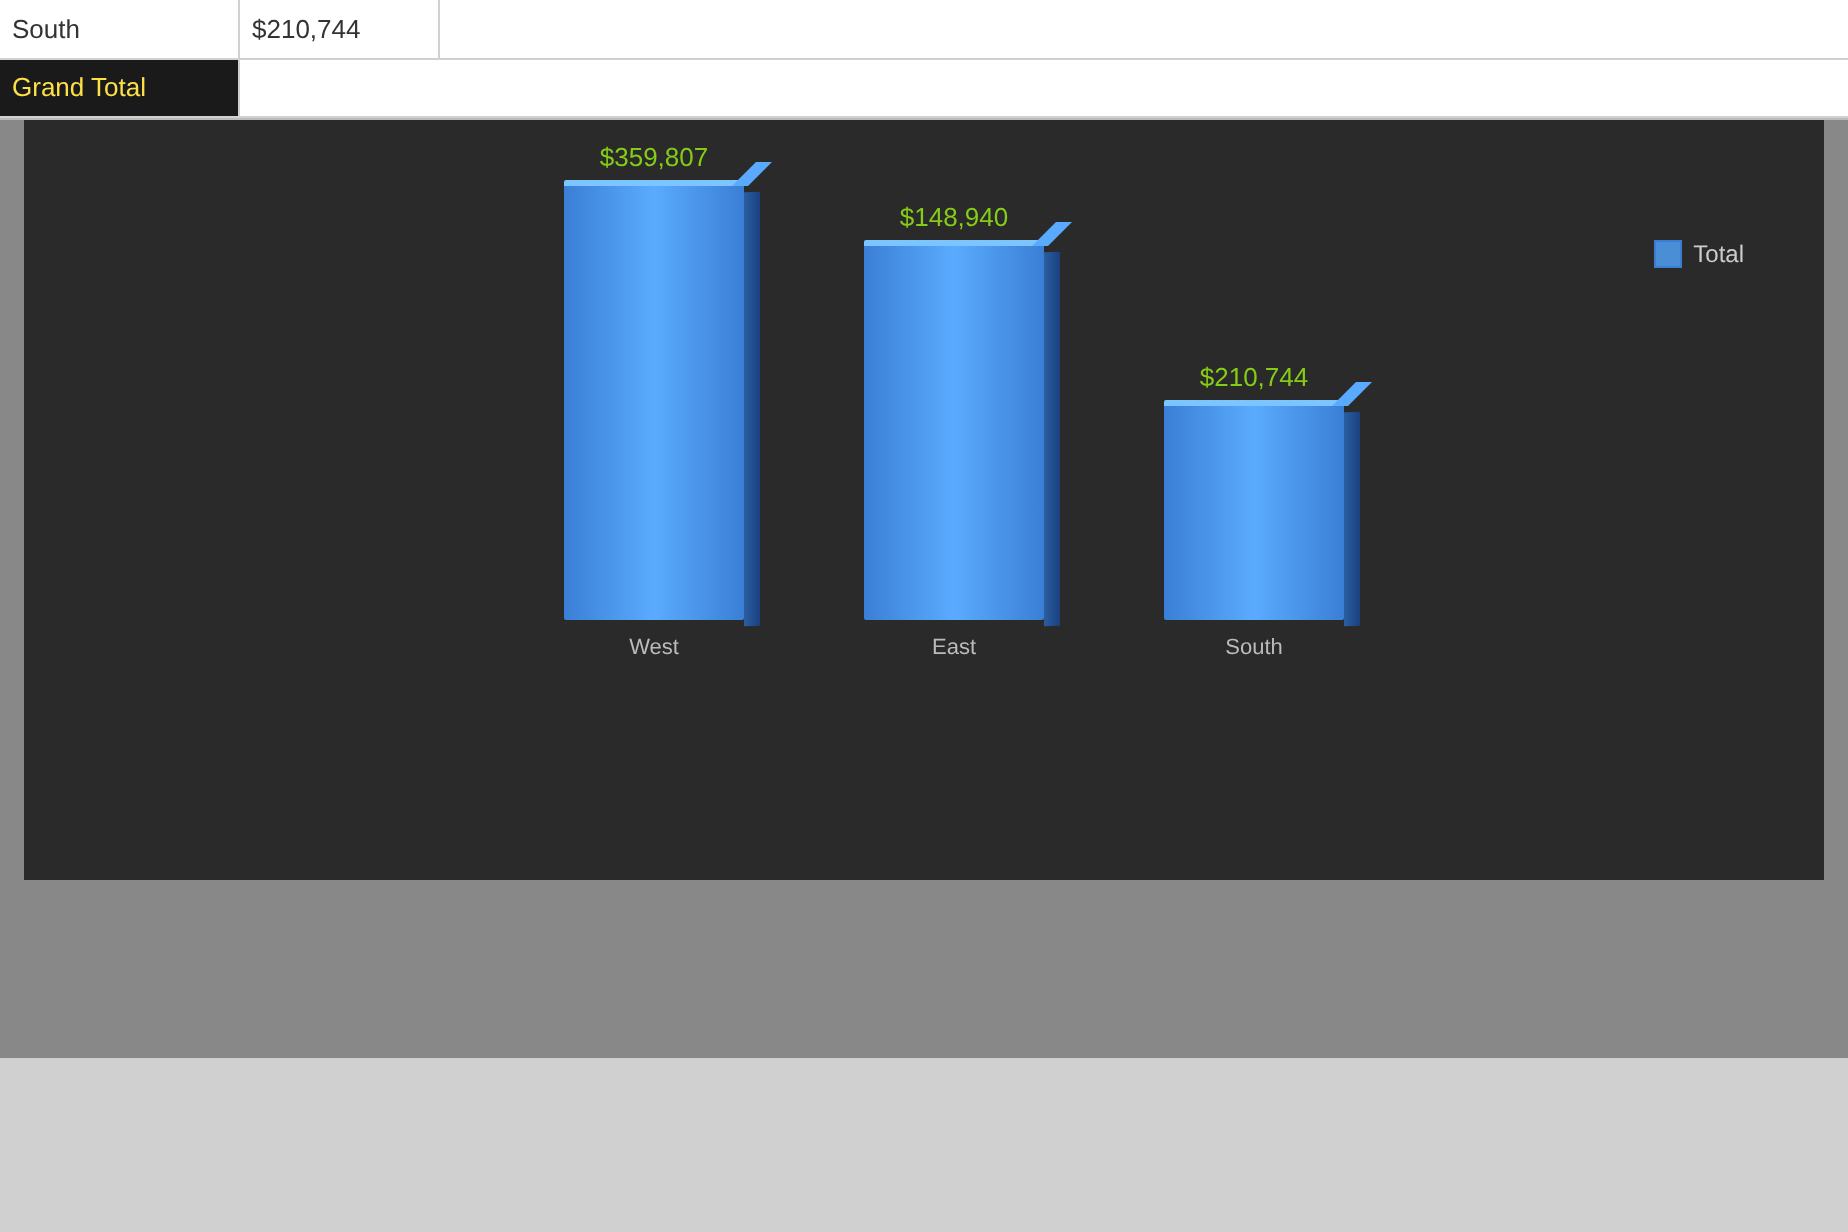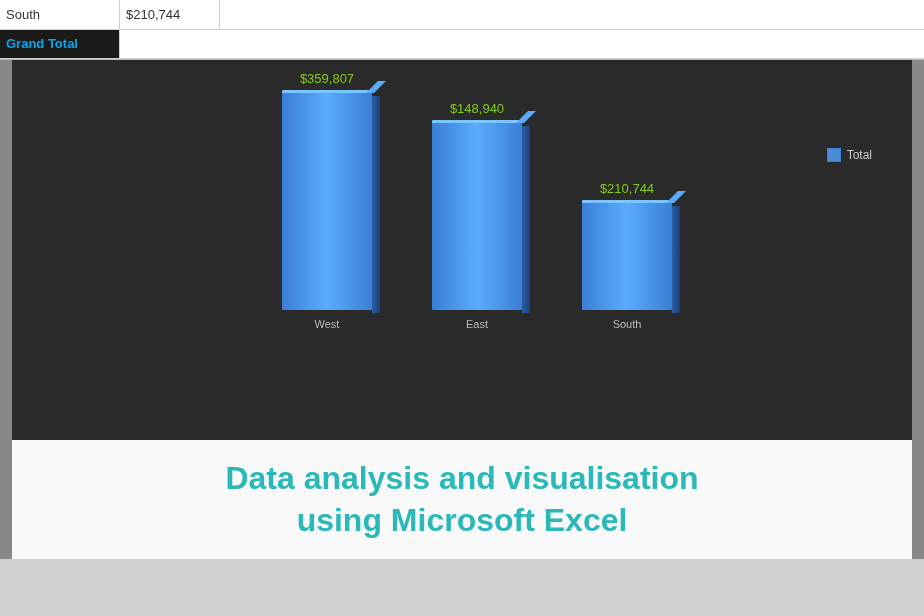--- a/index.html
+++ b/index.html
@@ -46,23 +46,23 @@
     .cell-value {
       width: 100px;
       color: #333;
     }
 
     .row-south .cell-label {
       font-weight: normal;
     }
 
     .row-grand .cell-label {
-      font-weight: bold;
+      font-weight: normal;
       background: #1a1a1a;
-      color: #0ea5e9;
+      color: #fde047;
     }
 
     .row-grand .cell-value {
       font-weight: bold;
       background: #1a1a1a;
       color: #fff;
     }
 
     
     .grid-cells {
@@ -157,21 +157,20 @@
       text-align: center;
     }
 
     .legend {
       position: absolute;
       right: 40px;
       top: 60px;
       display: flex;
       align-items: center;
       gap: 6px;
-      margin-top: 28px;
     }
 
     .legend-box {
       width: 14px;
       height: 14px;
       background: #4a8fd5;
       border: 1px solid #3a7fd5;
     }
 
     .legend-label {
@@ -280,23 +279,17 @@
 
           <div class="bar-group">
             <div class="bar-value">$210,744</div>
             <div class="bar" style="height:110px;"></div>
             <div class="bar-label">South</div>
           </div>
 
         </div>
       </div>
 
-      <div class="banner">
-        <div class="banner-text">
-          <span>Data analysis and visualisation</span><br>
-          <span>using Microsoft Excel</span>
-        </div>
-      </div>
 
     </div>
   </div>
 
 </div>
 
 </body></html>

